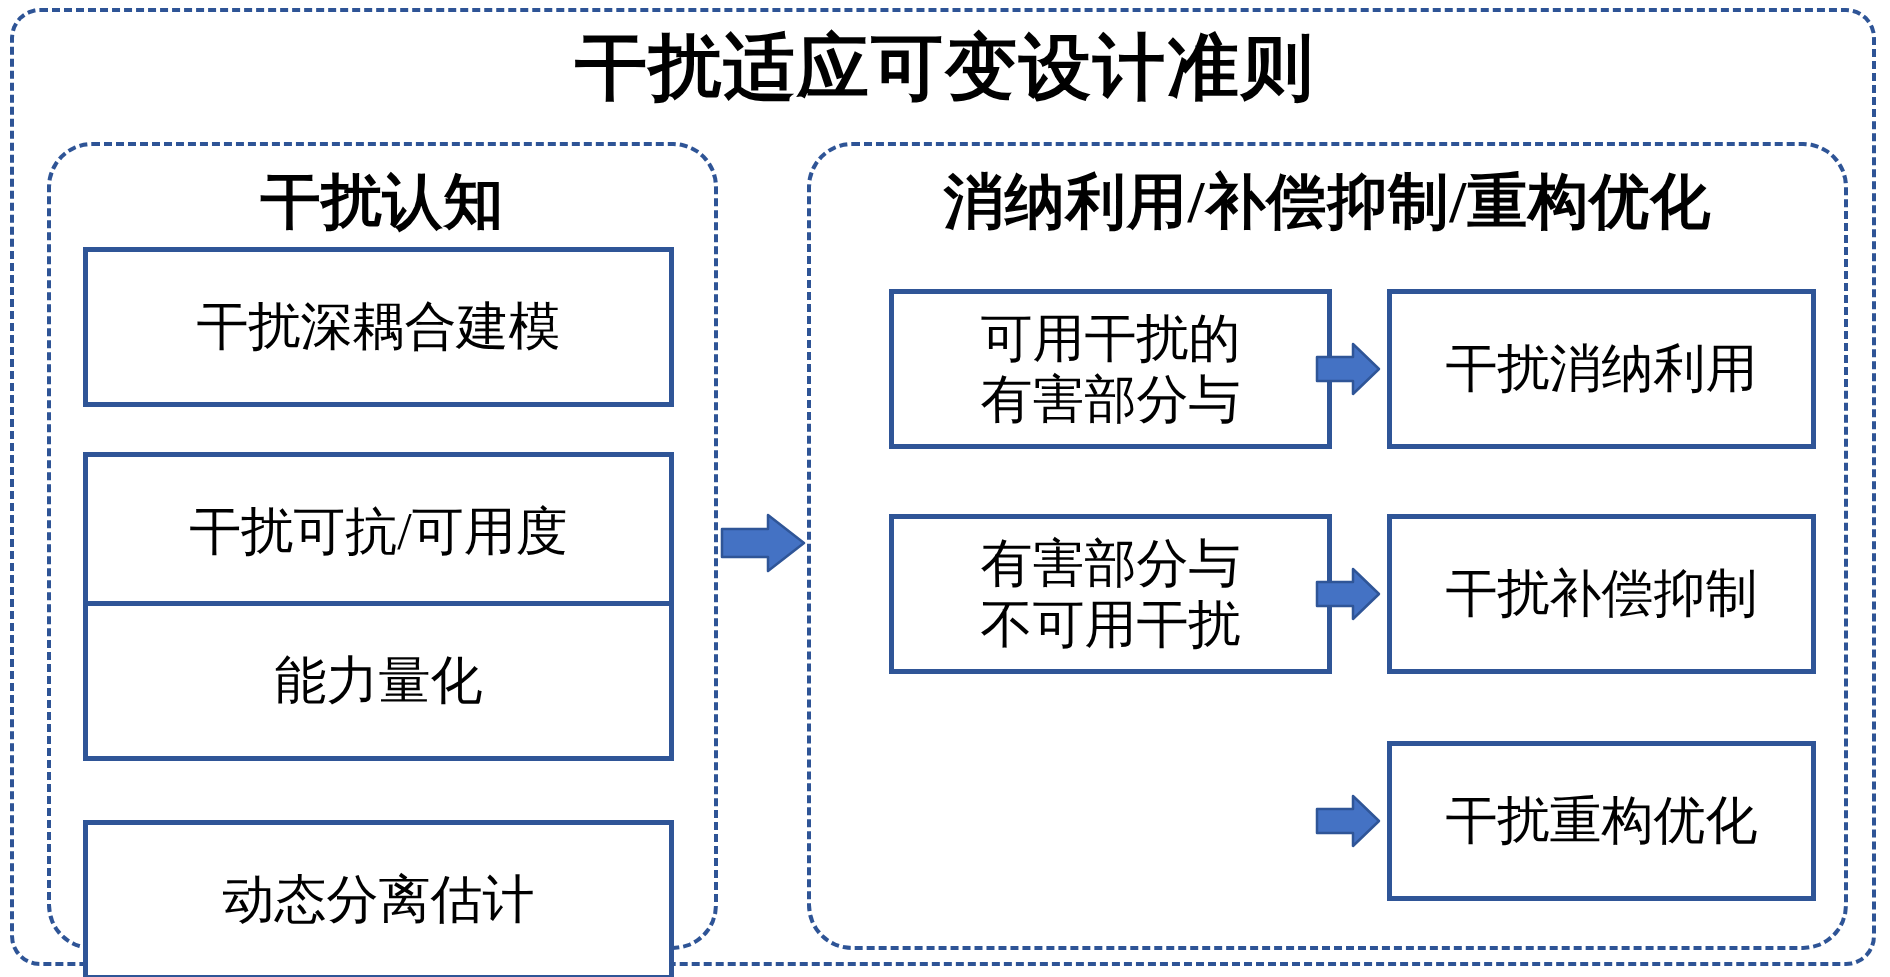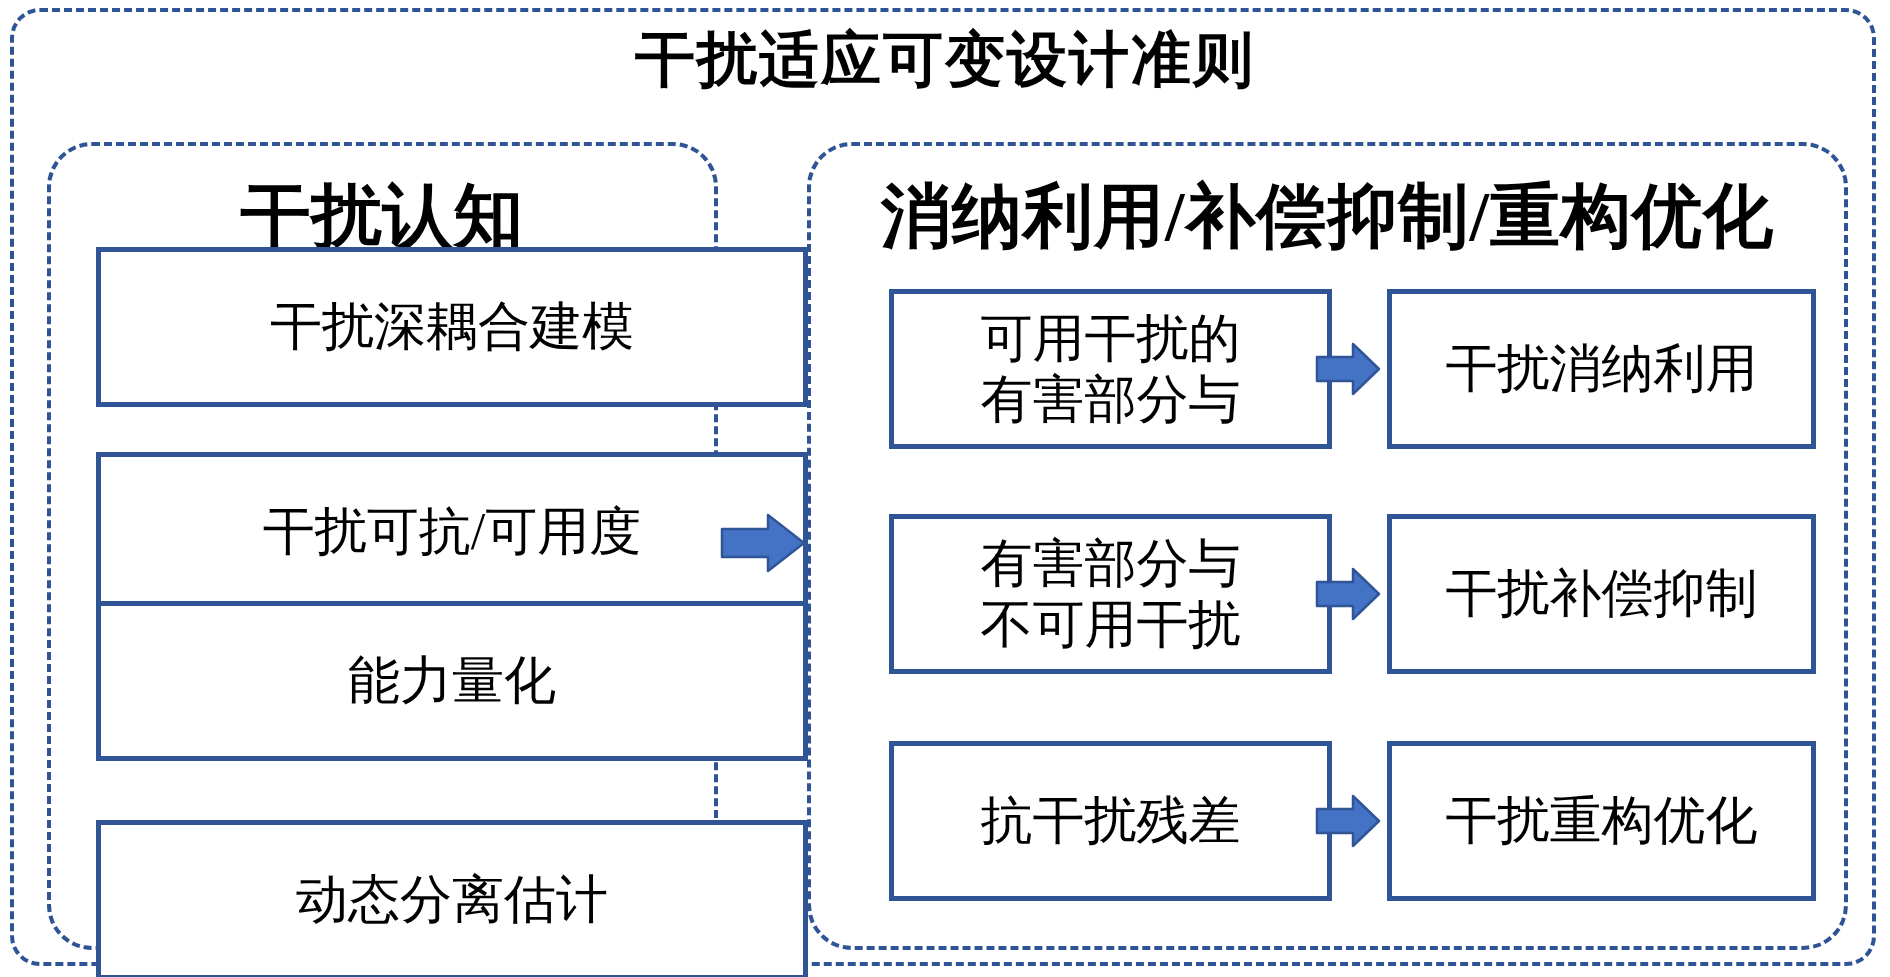--- a/index.html
+++ b/index.html
@@ -18,56 +18,56 @@
     width: 1866px; height: 958px;
     border: 4px dashed #2E5496;
     border-radius: 30px;
     box-sizing: border-box;
   }
   .main-title {
     position: absolute;
     left: 0; top: 20px;
     width: 100%;
     text-align: center;
-    font-size: 60px;
+    font-size: 72px;
     font-weight: bold;
     letter-spacing: 2px;
   }
   .panel {
     position: absolute;
     border: 4px dashed #2E5496;
     border-radius: 45px;
     box-sizing: border-box;
   }
   .panel-left  { left: 47px;  top: 142px; width: 671px;  height: 808px; }
   .panel-right { left: 807px; top: 142px; width: 1041px; height: 808px; }
   .panel-title {
     position: absolute;
-    left: 0; top: 24px;
+    left: 0; top: 16px;
     width: 100%;
     text-align: center;
-    font-size: 70px;
+    font-size: 60px;
     font-weight: bold;
     letter-spacing: 1px;
   }
   .box {
     position: absolute;
     border: 5px solid #2F5597;
     box-sizing: border-box;
     background: #ffffff;
     display: flex;
     flex-direction: column;
     align-items: center;
     justify-content: center;
     text-align: center;
     font-size: 52px;
     line-height: 1.18;
   }
   
-  .lbox { left: 45px; width: 712px; height: 160px; }
+  .lbox { left: 32px; width: 591px; height: 160px; }
   .lbox-1 { top: 101px; }
   .lbox-2 { top: 278px; margin-top: 28px; }
   .lbox-3 { top: 455px; }
   .lbox-4 { top: 630px; margin-top: 44px; }
   
   .src-box { left: 58px;  width: 443px; height: 160px; margin-left: 20px; }
   .dst-box { left: 576px; width: 429px; height: 160px; }
   .row-1 { top: 143px; }
   .row-2 { top: 368px; }
   .row-3 { top: 595px; }
@@ -127,23 +127,20 @@
       <span>有害部分与</span>
       <span>不可用干扰</span>
     </div>
     <svg class="arrow-svg row-arrow row-arrow-2" viewBox="0 0 66 54">
       <polygon points="2,15 38,15 38,2 64,27 38,52 38,39 2,39" fill="#4472C4"></polygon>
     </svg>
     <div class="box dst-box row-2">
       <span>干扰补偿抑制</span>
     </div>
 
-    <div class="box src-box row-3">
-      <span>抗干扰残差</span>
-    </div>
     <svg class="arrow-svg row-arrow row-arrow-3" viewBox="0 0 66 54">
       <polygon points="2,15 38,15 38,2 64,27 38,52 38,39 2,39" fill="#4472C4"></polygon>
     </svg>
     <div class="box dst-box row-3">
       <span>干扰重构优化</span>
     </div>
   </div>
 
 </div>
 

